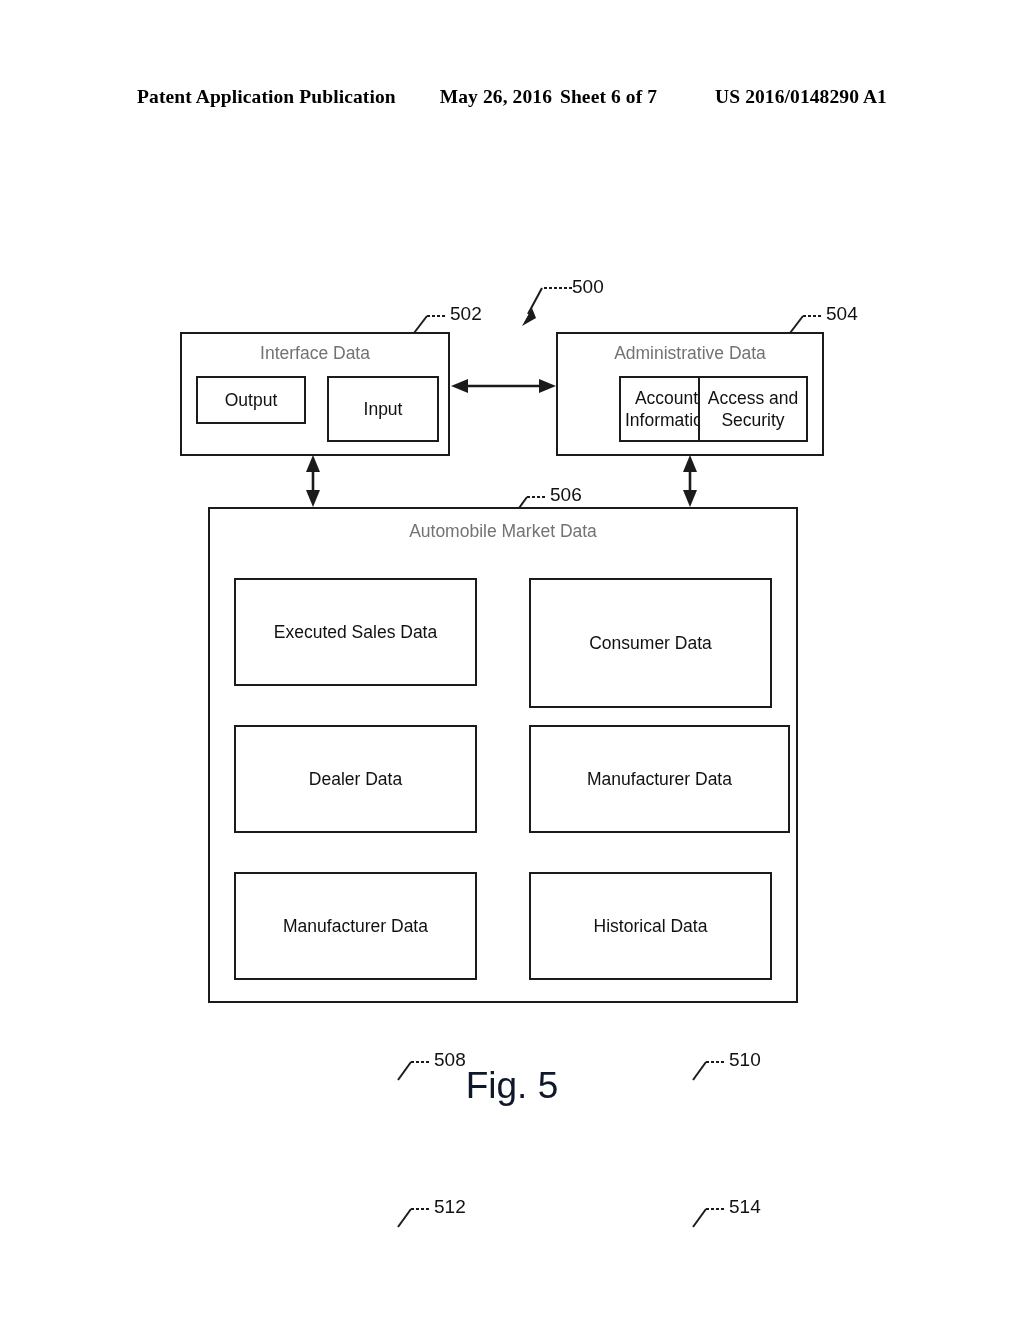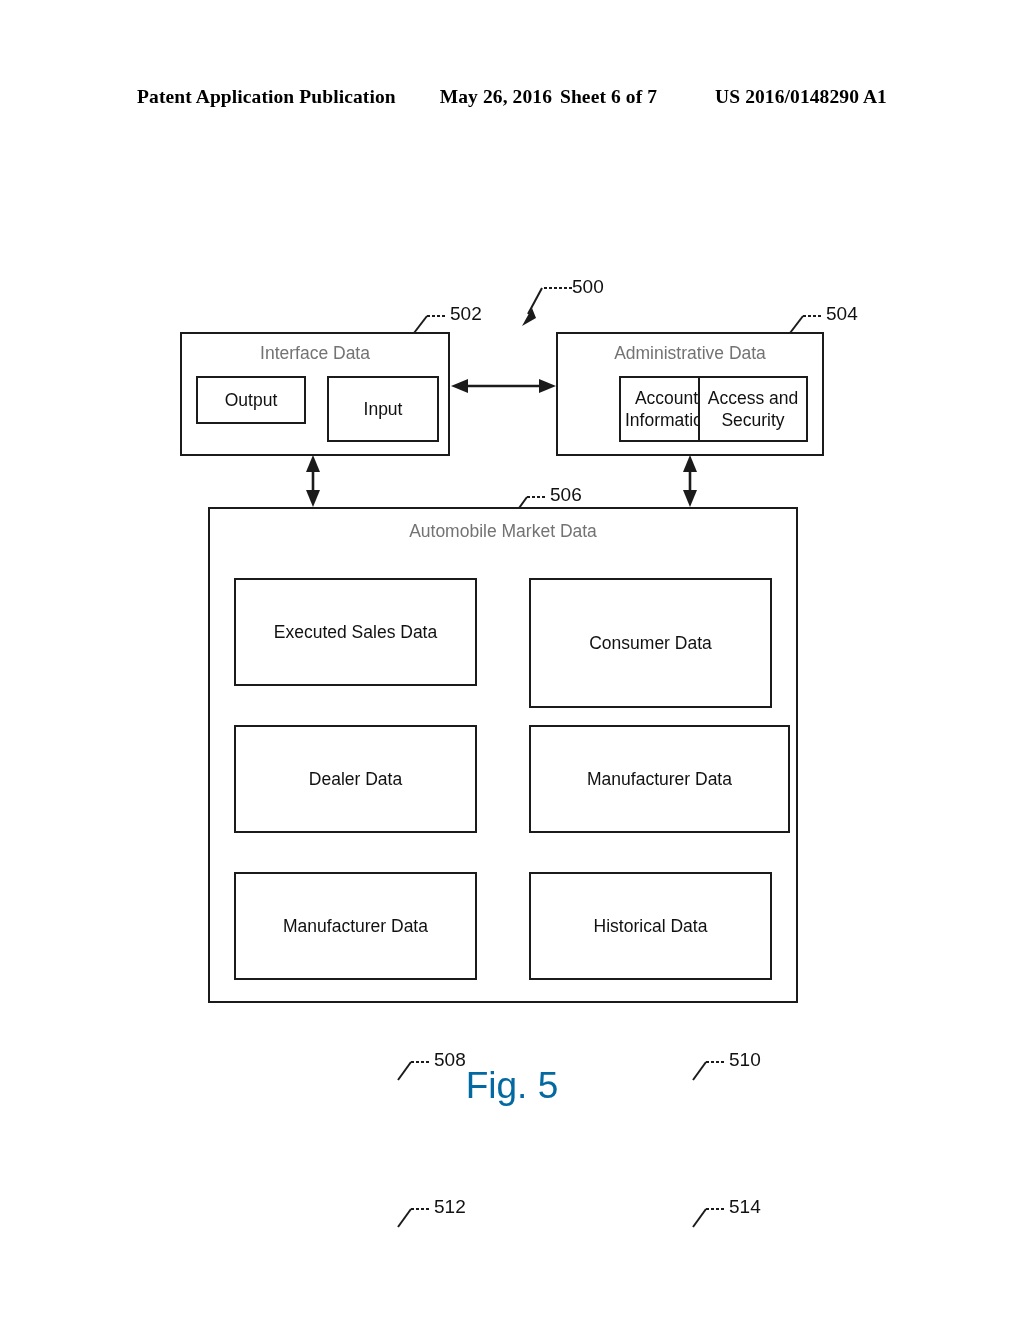--- a/index.html
+++ b/index.html
@@ -113,21 +113,21 @@
 
   
   .fig-caption {
     position: absolute;
     left: 0;
     top: 1064px;
     width: 1024px;
     text-align: center;
     font-size: 37px;
     line-height: 44px;
-    color: #0369a1;
+    color: #0f172a;
   }
 </style>
 </head>
 <body>
 
 <div class="pub-header">
   <span class="seg-title">Patent Application Publication</span>
   <span class="seg-date">May 26, 2016</span>
   <span class="seg-sheet">Sheet 6 of 7</span>
   <span class="seg-num">US 2016/0148290 A1</span>

